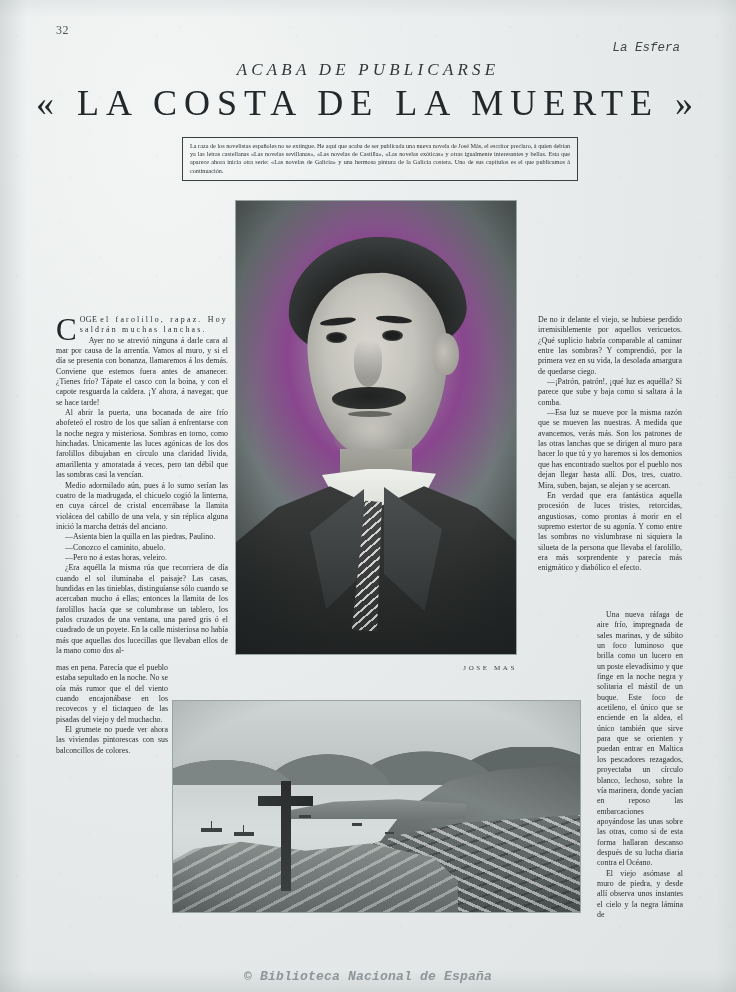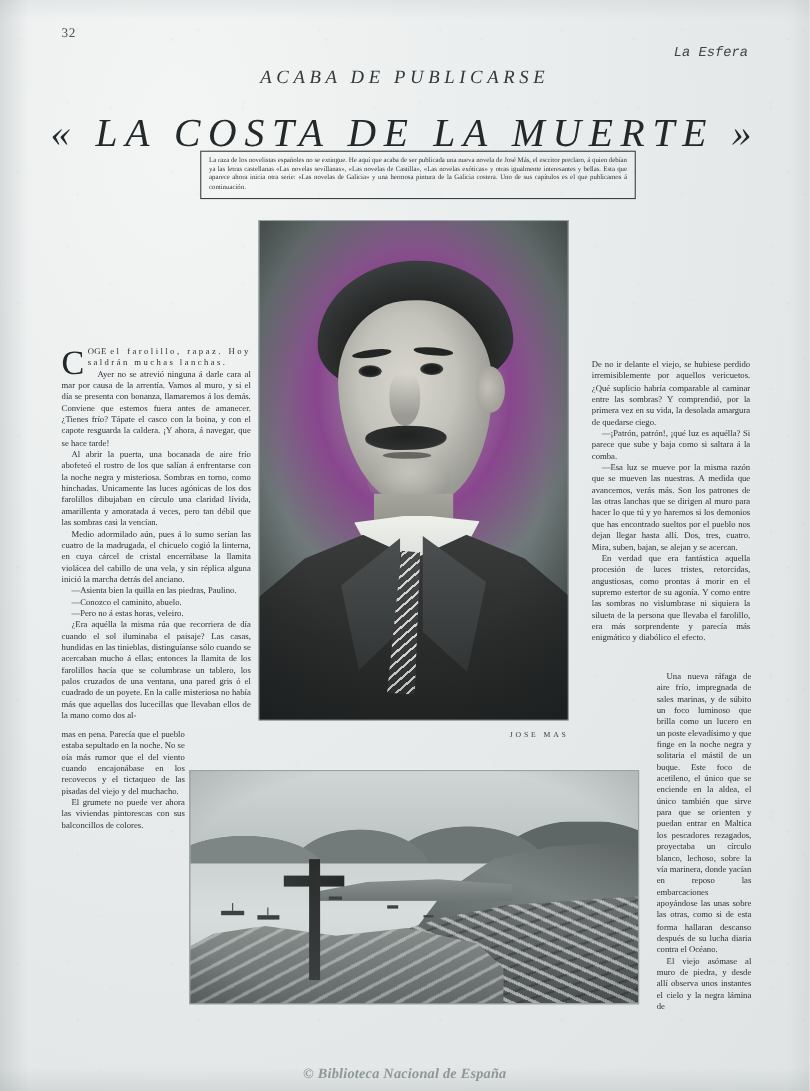--- a/index.html
+++ b/index.html
@@ -50,23 +50,22 @@
   }
   .kicker{
     position:absolute;left:0;right:0;top:60px;
     text-align:center;
     font-style:italic;font-size:17px;
     letter-spacing:4.2px;
     color:#32383a;
     font-family:"Liberation Serif", serif;
   }
   .maintitle{
-    position:absolute;left:0;right:0;top:100px;
+    position:absolute;left:0;right:0;top:82px;
     text-align:center;
-    font-style:italic;
     font-size:36px;
     letter-spacing:7px;
     color:#23282a;
     white-space:nowrap;
     font-family:"Liberation Serif", serif;
   }
 
   
   .blurb{
     position:absolute;left:182px;top:137px;width:396px;
@@ -277,40 +276,40 @@
     text-align:justify;
     color:#2a2f31;
     font-family:"Liberation Serif", serif;
     hyphens:auto;
   }
   .col p{margin:0;text-indent:9px;}
   .col p.noind{text-indent:0;}
 
   #col-left-a{left:56px;top:315px;width:172px;}
   #col-left-b{left:56px;top:663px;width:112px;}
-  #col-right-a{left:538px;top:315px;width:144px;margin-top:12px;}
+  #col-right-a{left:538px;top:315px;width:144px;}
   #col-right-b{left:597px;top:610px;width:86px;}
 
   .dropcap{
     float:left;
     font-size:31px;
     line-height:25px;
     padding:1px 3px 0 0;
     margin-top:1px;
     font-family:"Liberation Serif", serif;
     color:#222728;
   }
   .smallcaps{font-variant:small-caps;letter-spacing:.4px;}
   .spaced{letter-spacing:2.2px;}
 
   
   .footer{
     position:absolute;left:0;right:0;bottom:8px;
     text-align:center;
-    font-family:Liberation Serif, serif;
+    font-family:Liberation Mono, monospace;
     font-style:italic;
     font-weight:bold;
     font-size:13px;
     color:#8e9699;
     letter-spacing:.2px;
   }
 </style>
 </head>
 <body>
 

